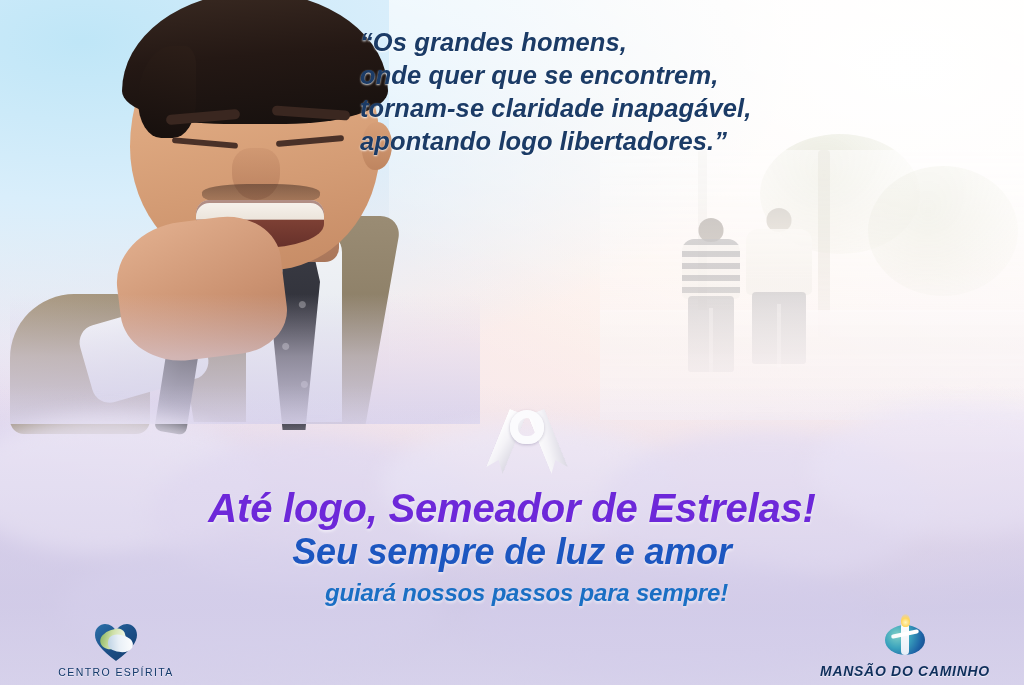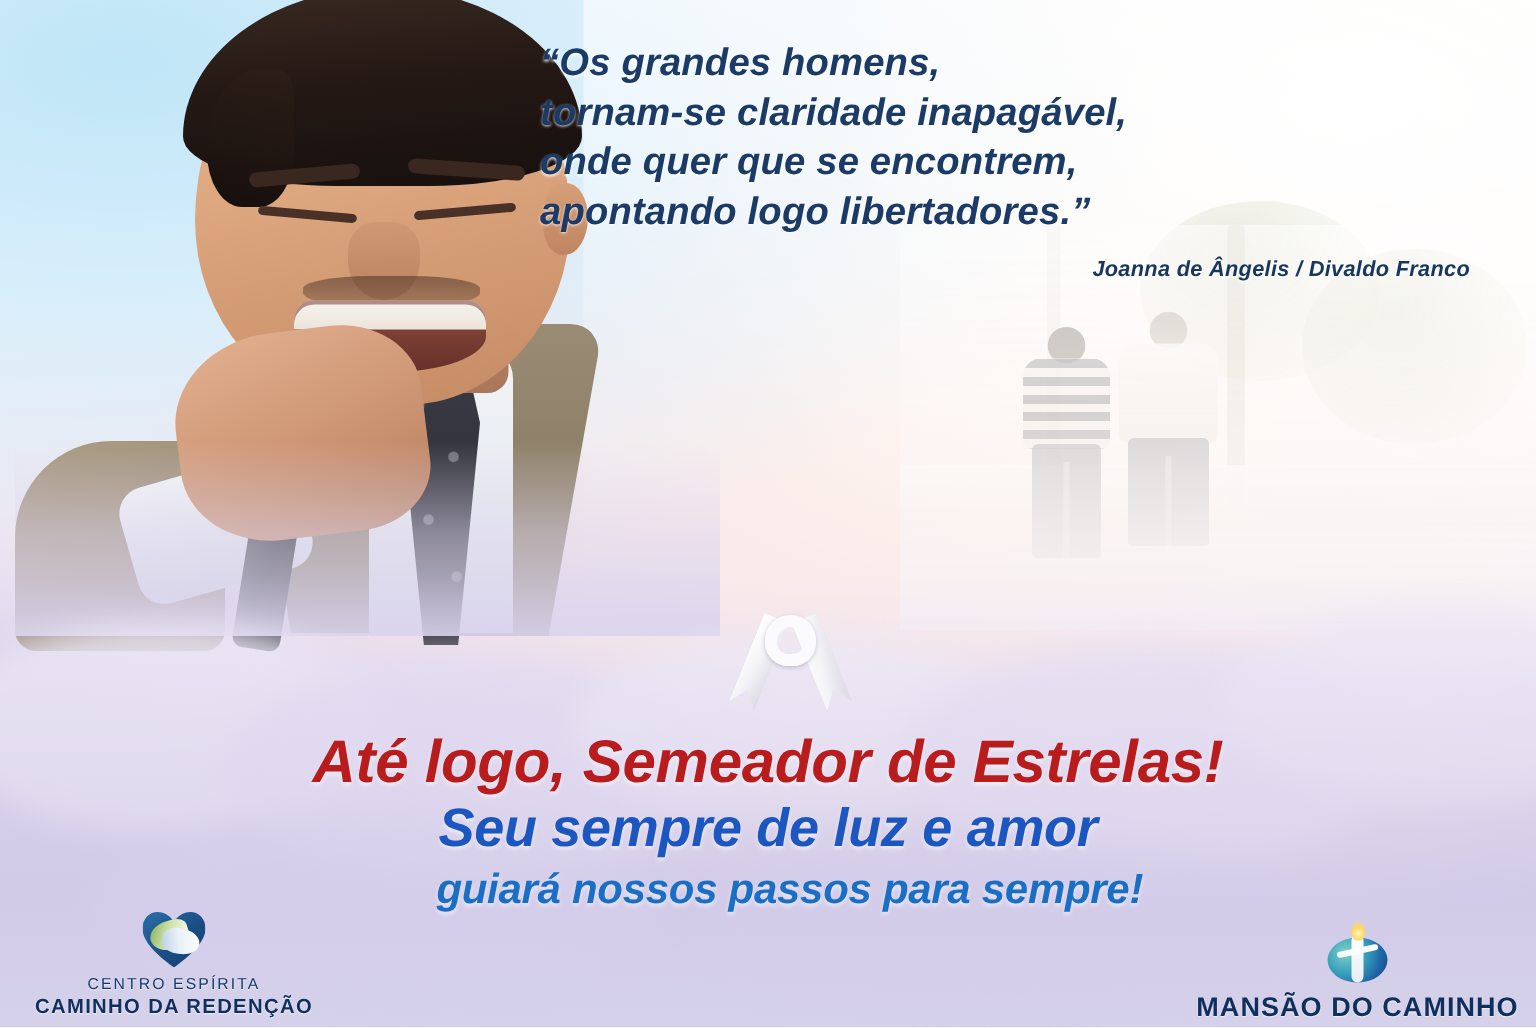--- a/index.html
+++ b/index.html
@@ -240,23 +240,23 @@
   }
 
   
   .headline {
     position:absolute; left:0; right:0; top:486px;
     text-align:center;
     font-style:italic; font-weight:bold;
     letter-spacing:-.2px;
     text-shadow:0 2px 3px rgba(255,255,255,.55);
   }
-  .hl1 { display:block; color:#b91c1c; font-size:40px; line-height:45px; }
+  .hl1 { display:block; color:#6d28d9; font-size:40px; line-height:45px; }
   .hl2 { display:block; color:#1c56c0; font-size:36px; line-height:41px; }
-  .hl3 { display:block; color:#1a6fc4; font-size:28px; line-height:41px;padding-left:29px; }
+  .hl3 { display:block; color:#1a6fc4; font-size:24px; line-height:41px;padding-left:29px; }
 
   
   .logo { position:absolute; bottom:6px; text-align:center; }
   .logo-left  { left:8px;  width:216px; }
   .logo-right { right:6px; width:226px; }
 
   .mark { margin:0 auto 4px; position:relative; }
 
   .mark-heart { width:42px; height:38px; }
   .mark-heart .h-shape {
@@ -299,21 +299,21 @@
   }
 
   .logo-line1 {
     color:#13396b; font-weight:normal; font-size:10.5px; letter-spacing:1.4px;
     line-height:13px; text-shadow:0 1px 1px rgba(255,255,255,.7);
   }
   .logo-line2 {
     color:#0f2f5c; font-weight:bold; font-size:13.5px; letter-spacing:.9px;
     line-height:16px; text-shadow:0 1px 1px rgba(255,255,255,.7);
   }
-  .logo-right .logo-line2 { font-size:18px; letter-spacing:.7px; }
+  .logo-right .logo-line2 { font-size:14px; letter-spacing:.7px;font-style:italic; }
 </style>
 </head>
 <body>
 
 <div id="poster">
 
   <div class="bg-sky"></div>
   <div class="bg-wash-right"></div>
 
   <div class="bg-scene">
@@ -369,46 +369,44 @@
     <div class="puff" style="left:380px; bottom:140px; width:300px; height:120px; background:rgba(240,236,249,.7);"></div>
     <div class="puff" style="left:600px; bottom:104px; width:330px; height:150px; background:rgba(229,223,243,.78);"></div>
     <div class="puff" style="left:810px; bottom:150px; width:300px; height:130px; background:rgba(238,233,248,.72);"></div>
     <div class="puff" style="left:60px;  bottom:18px;  width:380px; height:120px; background:rgba(214,208,236,.72);"></div>
     <div class="puff" style="left:470px; bottom:6px;   width:400px; height:120px; background:rgba(209,203,234,.7);"></div>
     <div class="clouds-veil"></div>
   </div>
 
   <div class="quote">
     <span class="qline">“Os grandes homens,</span>
+    <span class="qline">onde quer que se encontrem,</span>
     <span class="qline">tornam-se claridade inapagável,</span>
-    <span class="qline">onde quer que se encontrem,</span>
     <span class="qline">apontando logo libertadores.”</span>
   </div>
-  <div class="quote-author">Joanna de Ângelis / Divaldo Franco</div>
 
   <div class="ribbon">
     <div class="band band-l"></div>
     <div class="band band-r"></div>
     <div class="loop"></div>
   </div>
 
   <div class="headline">
     <span class="hl1">Até logo, Semeador de Estrelas!</span>
     <span class="hl2">Seu sempre de luz e amor</span>
     <span class="hl3">guiará nossos passos para sempre!</span>
   </div>
 
   <div class="logo logo-left">
     <div class="mark mark-heart">
       <div class="h-shape"></div>
       <div class="h-hand1"></div>
       <div class="h-hand2"></div>
     </div>
     <div class="logo-line1">CENTRO ESPÍRITA</div>
-    <div class="logo-line2">CAMINHO DA REDENÇÃO</div>
   </div>
 
   <div class="logo logo-right">
     <div class="mark mark-globe">
       <div class="g-ball"></div>
       <div class="g-person"></div>
       <div class="g-arms"></div>
       <div class="g-flame"></div>
     </div>
     <div class="logo-line2">MANSÃO DO CAMINHO</div>

